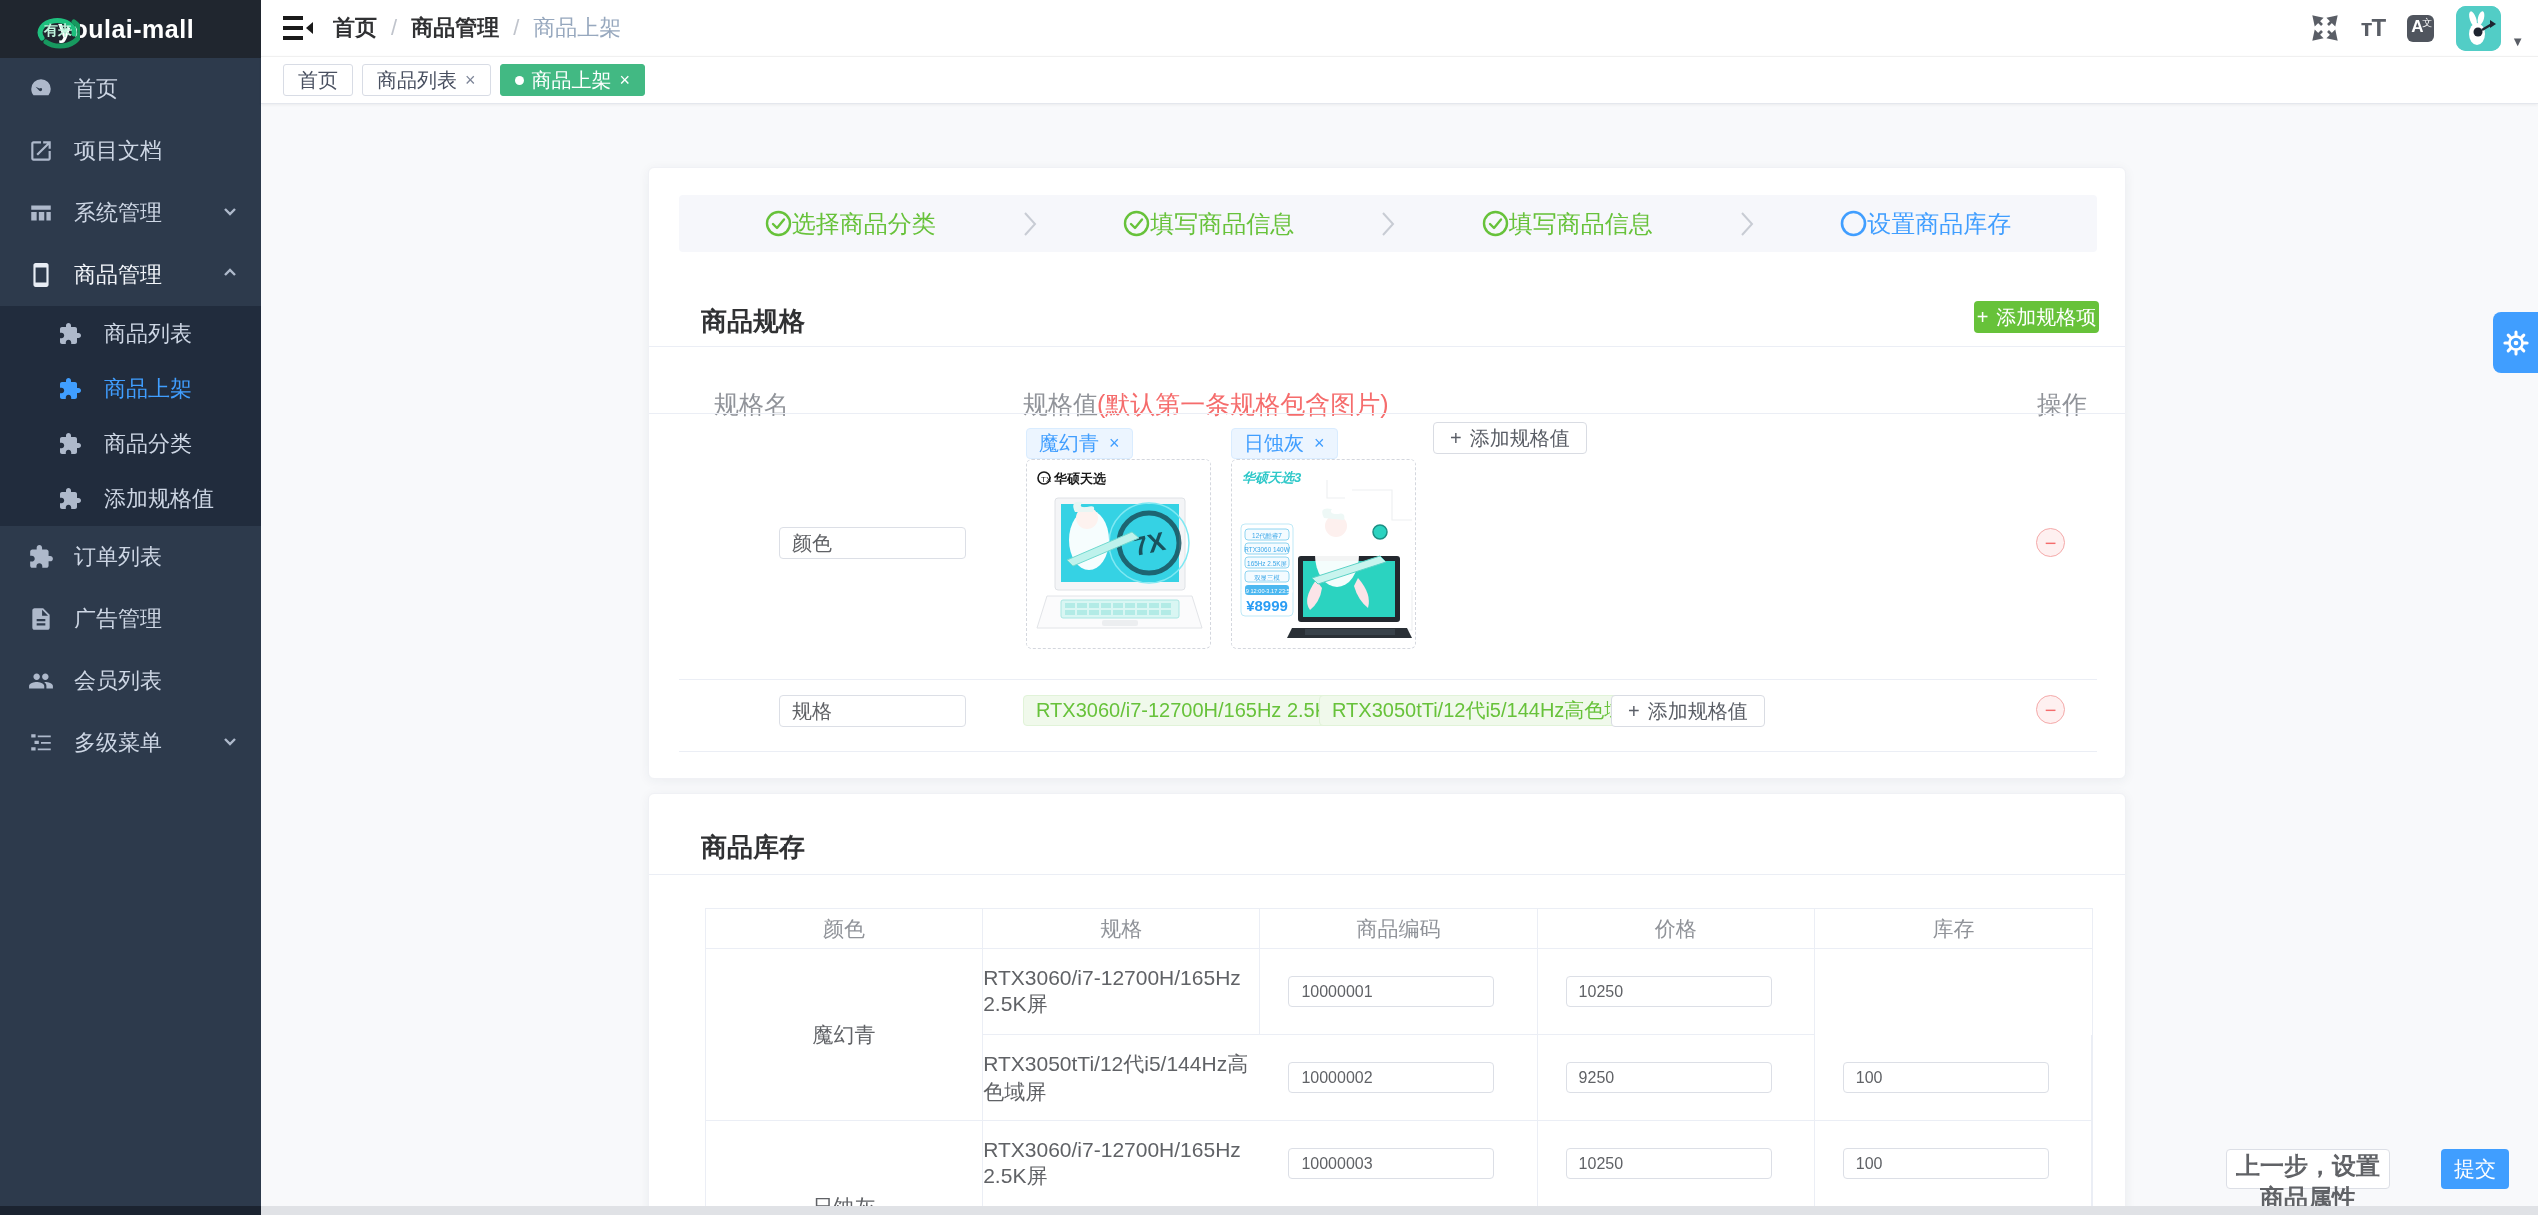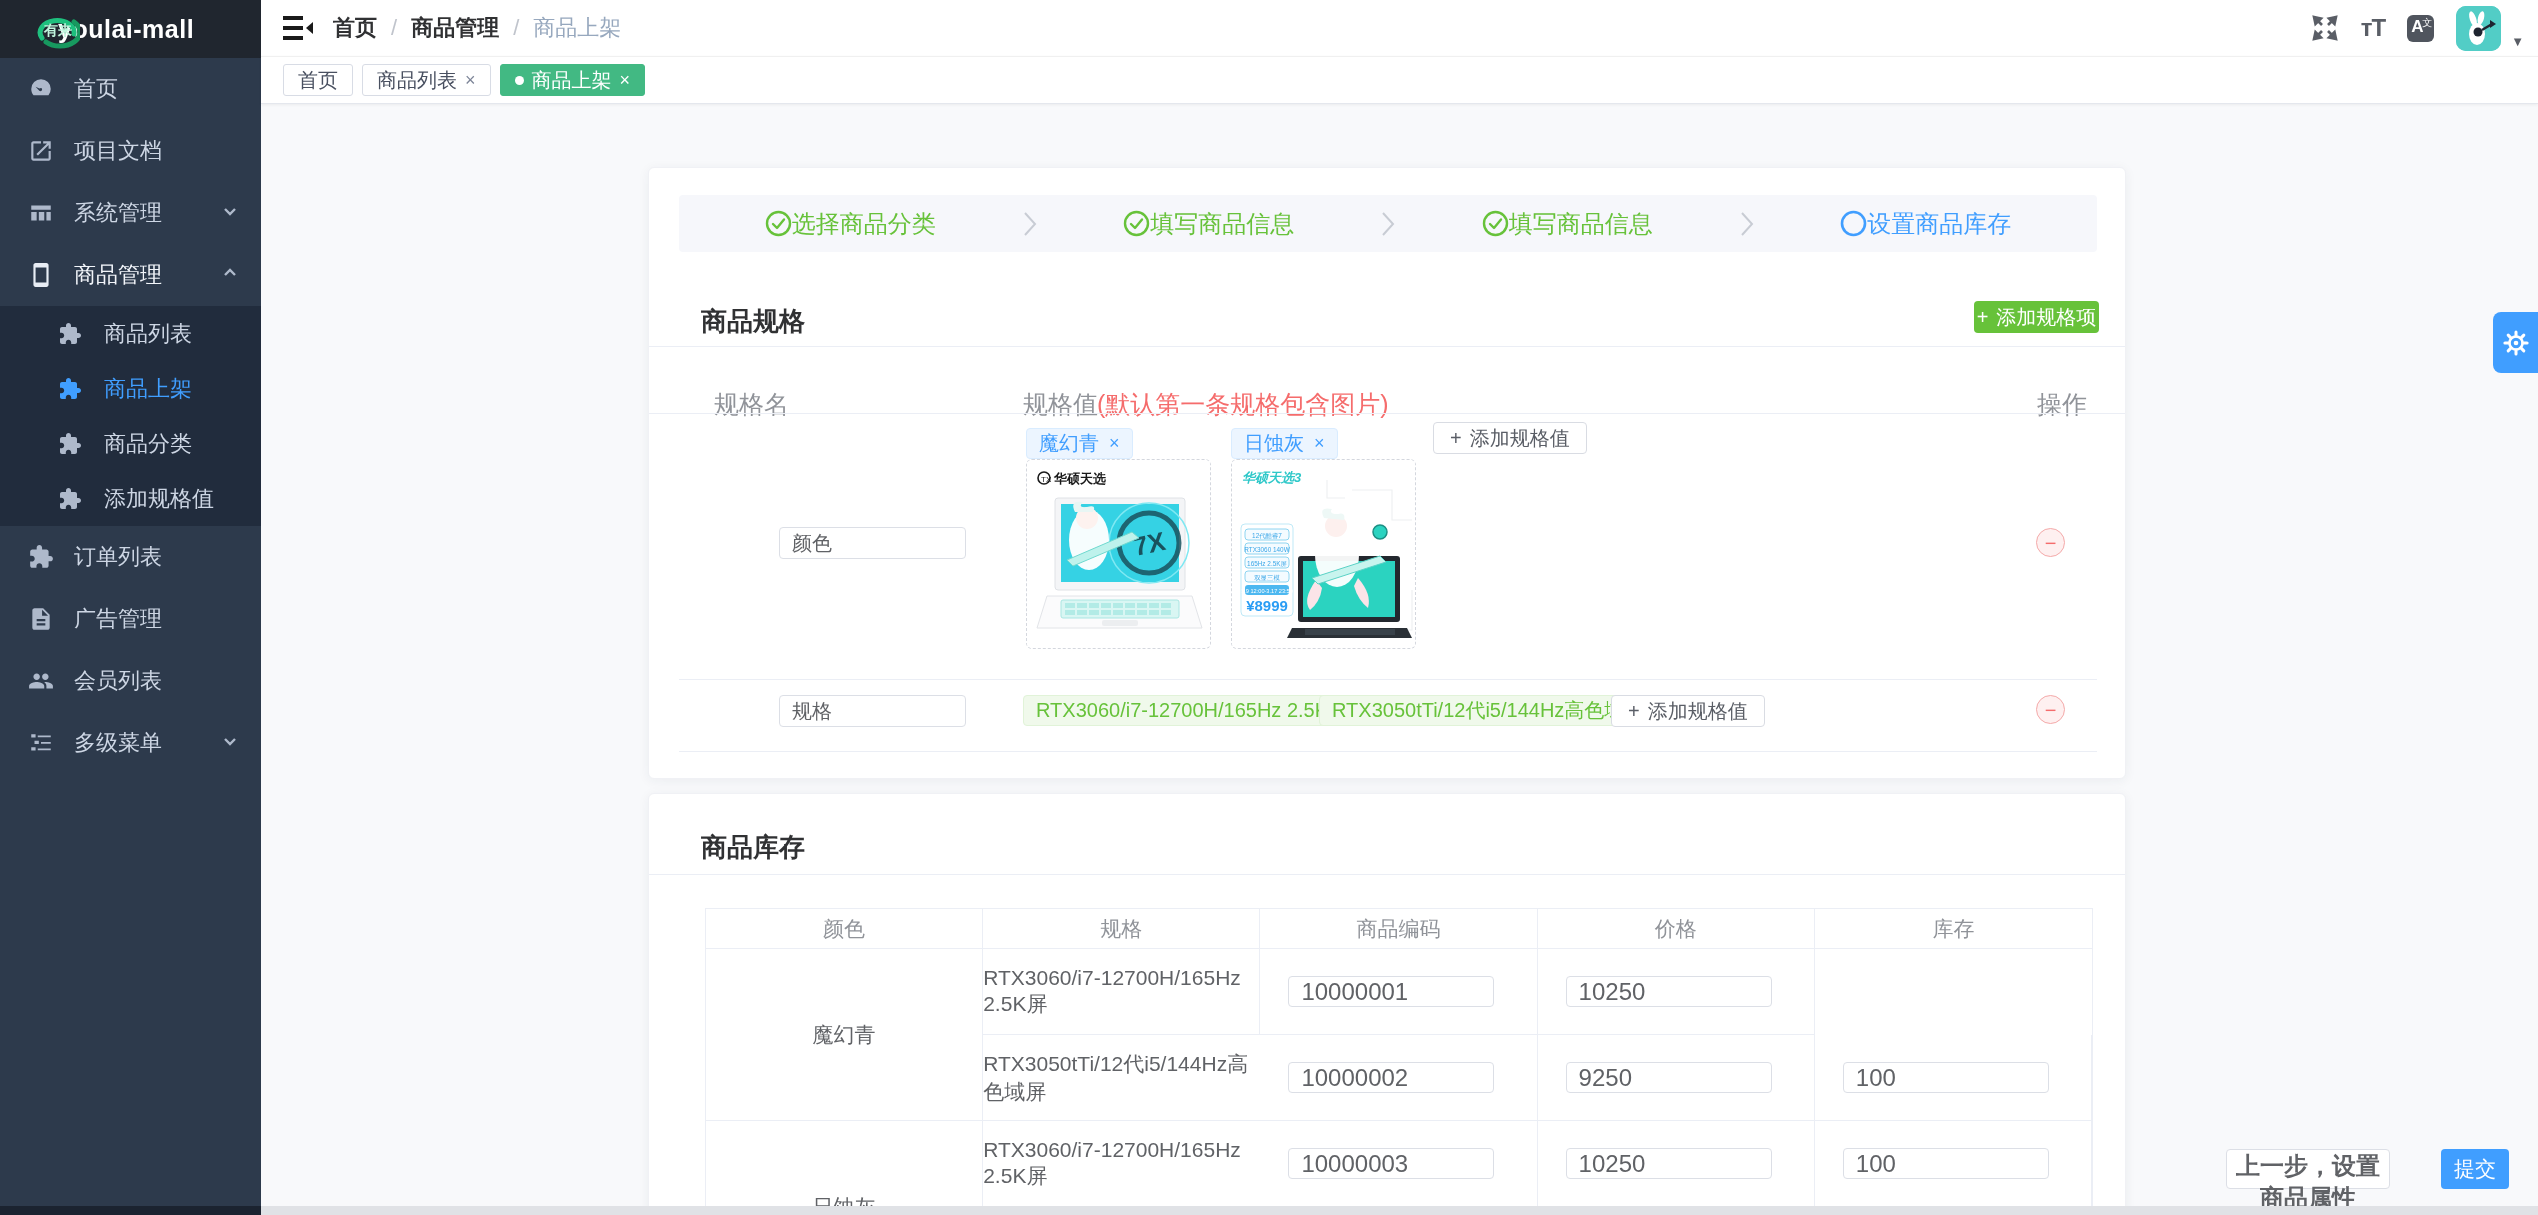--- a/index.html
+++ b/index.html
@@ -78,21 +78,21 @@
   .btn-addval { position:absolute; height:32px; background:#fff; border:1px solid #d9dce3; border-radius:4px; font-size:20px; color:#5a5e66; display:flex; align-items:center; justify-content:center; gap:8px; padding:0 16px; cursor:pointer; font-family:inherit; }
   .imgbox { position:absolute; width:185px; height:190px; border:1px dashed #d4d7de; border-radius:6px; background:#fff; overflow:hidden; }
   .btn-minus { position:absolute; width:29px; height:29px; border-radius:50%; background:#fef0f0; border:1px solid #f4a9a9; color:#f56c6c; display:flex; align-items:center; justify-content:center; font-size:20px; cursor:pointer; line-height:1; }
 
   
   .stock-table { position:absolute; left:56px; top:114px; width:1388px; display:grid; grid-template-columns:repeat(5,1fr); grid-template-rows:40px 86px 86px 86px 86px; border:1px solid #ebeef5; }
   .st-cell { border-right:1px solid #ebeef5; border-bottom:1px solid #ebeef5; display:flex; align-items:center; justify-content:center; font-size:21px; color:#606266; background:#fff; }
   .st-cell:nth-child(5n) { border-right:none; }
   .st-head { color:#909399; }
   .st-input-cell { justify-content:flex-start; padding-left:28px; }
-  .st-input { width:206px; height:31px; border:1px solid #dcdfe6; border-radius:4px; font-size:24px; color:#606266; padding:0 12px; outline:none; font-family:inherit; background:#fff; }
+  .st-input { width:206px; height:31px; border:1px solid #dcdfe6; border-radius:4px; font-size:16px; color:#606266; padding:0 12px; outline:none; font-family:inherit; background:#fff; }
 
   
   .btn-prev { position:absolute; left:2226px; top:1149px; width:164px; height:40px; background:#fff; border:1px solid #dcdfe6; border-radius:4px; color:#606266; font-size:24px; cursor:pointer; font-family:inherit;font-weight:bold; }
   .btn-submit { position:absolute; left:2441px; top:1149px; width:68px; height:40px; background:#409eff; border:none; border-radius:4px; color:#fff; font-size:21px; cursor:pointer; font-family:inherit; }
 
   .gear-fab { position:absolute; left:2493px; top:312px; width:45px; height:61px; background:#409eff; border-radius:8px 0 0 8px; display:flex; align-items:center; justify-content:center; cursor:pointer; }
   .bottom-strip { position:absolute; left:261px; bottom:0; width:2277px; height:9px; background:#e0e2e6; }
 </style>
 </head>
 <body>

